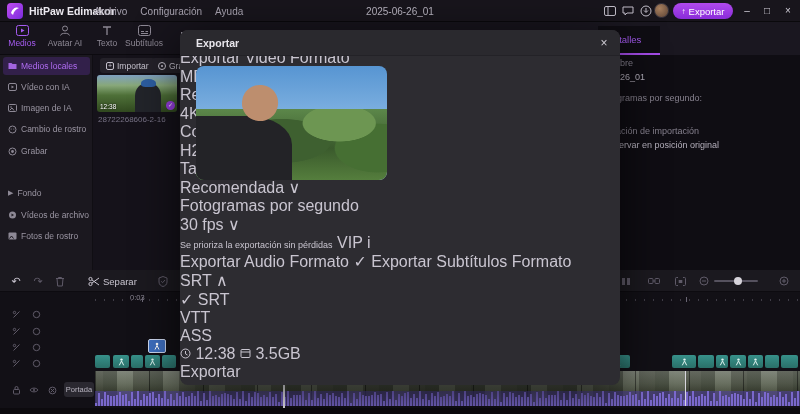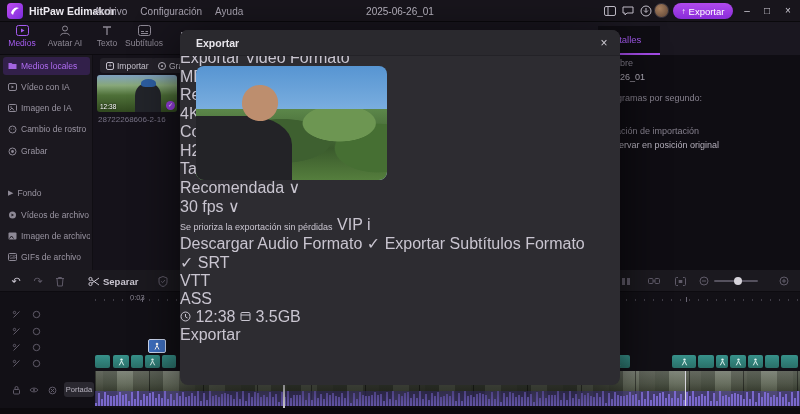--- a/index.html
+++ b/index.html
@@ -51,21 +51,21 @@
   .rp-tabs { position:absolute; left:0; top:0; width:240px; height:33px; background:#1a1720; }
   .rp-tab { position:absolute; left:38px; top:4px; width:62px; height:29px; background:#0f0d13; color:#a55bf0; font-size:9.5px; padding:8px 0 0 9px; border-bottom:2px solid #a44ce8; }
   .rp-body { position:absolute; left:0; top:33px; width:240px; height:215px; background:#0f0d13; }
   .rp-t { position:absolute; font-size:9px; white-space:nowrap; }
   .rp-lab { color:#86818e; } .rp-val { color:#b5b0bc; }
 
   
   .tl-toolbar { position:absolute; left:0; top:270px; width:800px; height:22px; background:#1b191f; border-bottom:1px solid #0d0b10; }
   .ti { position:absolute; top:3px; width:16px; height:16px; display:flex; align-items:center; justify-content:center; font-size:11px; color:#c9c5d0; }
   .ti.dim { color:#5f5a68; }
-  .sep-label { position:absolute; left:103px; top:6px; font-size:9.5px; color:#c9c5d0;font-weight:bold; }
+  .sep-label { position:absolute; left:103px; top:6px; font-size:9.5px; color:#c9c5d0; }
   .zoom-slider { position:absolute; left:714px; top:10px; width:44px; height:2px; background:#55515e; border-radius:1px; }
   .zoom-knob { position:absolute; left:20px; top:-3px; width:8px; height:8px; border-radius:50%; background:#d6d3da; }
 
   
   .tracks { position:absolute; left:0; top:292px; width:800px; height:116px; background:#121016; }
   .ruler-label { position:absolute; left:130px; top:1px; font-size:7.5px; color:#8a8692; }
   .hdr-ic { position:absolute; width:12px; height:12px; color:#5f5a68; display:flex; align-items:center; justify-content:center; }
   .portada { position:absolute; left:64px; top:90px; width:30px; height:15px; background:#2a2830; border-radius:3px; font-size:7.5px; color:#b8b4c0; text-align:center; line-height:15px; }
   .clip { position:absolute; top:63px; height:13px; border-radius:2px; background:linear-gradient(180deg,#37918a,#2a7069); display:flex; align-items:center; justify-content:center; }
   .blue-clip { position:absolute; left:148px; top:47px; width:18px; height:14px; border-radius:2px; background:#3e6fc0; border:1px solid #cdd8f0; display:flex; align-items:center; justify-content:center; }
@@ -244,28 +244,21 @@
           <circle cx="4.5" cy="4" r="3.5" fill="currentColor"></circle>
           <path d="M3.5 2.5 6 4 3.5 5.5z" fill="#1b181f"></path>
         </svg>
       <span>Vídeos de archivo</span>
       </div>
     <div class="side-item" style="top:172px">
       <svg width="9" height="8" viewBox="0 0 9 8">
           <rect x="0.5" y="0.5" width="8" height="7" rx="1" fill="currentColor"></rect>
           <path d="M1.5 6.5 3.5 4l2 2.5" fill="none" stroke="#1b181f"></path>
         </svg>
-      <span>Imagen de archivo</span>
-      </div>
-    <div class="side-item" style="top:193px">
-      <svg width="9" height="8" viewBox="0 0 9 8">
-          <rect x="0.5" y="0.5" width="8" height="7" rx="1" fill="none" stroke="currentColor"></rect>
-          <text x="1.6" y="5.8" font-size="4.5" fill="currentColor">GIF</text>
-        </svg>
-      <span>GIFs de archivo</span>
+      <span>Fotos de rostro</span>
       </div>
   </div>
 
   <div class="media-panel">
     <div class="mp-btn" style="left:7px">
       <span class="plusbox">+</span>
       <span>Importar</span>
     </div>
     <div class="mp-btn" style="left:59px">
       <span class="reccirc"></span>
@@ -845,37 +838,42 @@
     <span class="f-label" style="left:234px; top:120px">Codificador</span>
     <div class="select" style="top:116px">
       <span>H264</span>
       <span class="chev">∨</span>
     </div>
     <span class="f-label" style="left:234px; top:148px">Tasa de bits</span>
     <div class="select" style="top:144px">
       <span>Recomendada</span>
       <span class="chev">∨</span>
     </div>
+    <span class="f-label" style="left:234px; top:166px; width:70px; line-height:11px">Fotogramas por segundo</span>
     <div class="select" style="top:172px">
       <span>30 fps</span>
       <span class="chev">∨</span>
     </div>
 
     <span class="f-label" style="left:234px; top:202px; font-size:9px">Se prioriza la exportación sin pérdidas</span>
     <span class="vip">VIP</span>
     <span class="info-ic">i</span>
     <div class="toggle"></div>
 
     <span class="radio-off" style="left:232px; top:228px"></span>
-    <span class="f-label b" style="left:248px; top:228px">Descargar Audio</span>
+    <span class="f-label b" style="left:248px; top:228px">Exportar Audio</span>
     <span class="f-label dimmed" style="left:234px; top:250px">Formato</span>
 
     <span class="checkbox" style="left:232px; top:285px">✓</span>
     <span class="f-label b" style="left:248px; top:286px">Exportar Subtítulos</span>
     <span class="f-label" style="left:234px; top:308px">Formato</span>
+    <div class="select" style="left:306px; top:304px; width:121px">
+      <span>SRT</span>
+      <span class="chev">∧</span>
+    </div>
 
     
     <div class="dropdown">
       <div class="dd-item sel" style="top:1px">
         <span class="dd-check">✓</span>
         <span>SRT</span>
       </div>
       <div class="dd-item" style="top:31px"><span>VTT</span></div>
       <div class="dd-item" style="top:16px"><span>ASS</span></div>
     </div>

